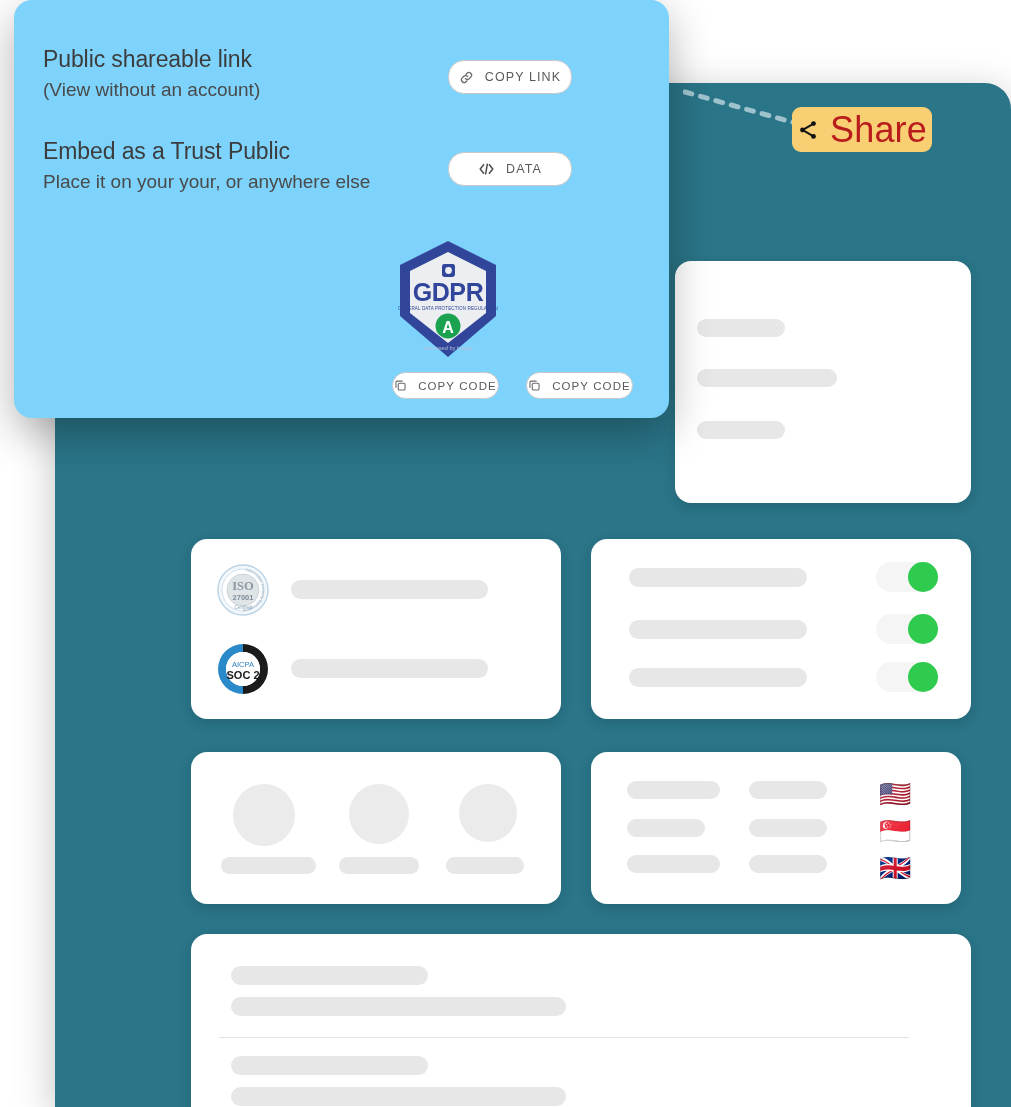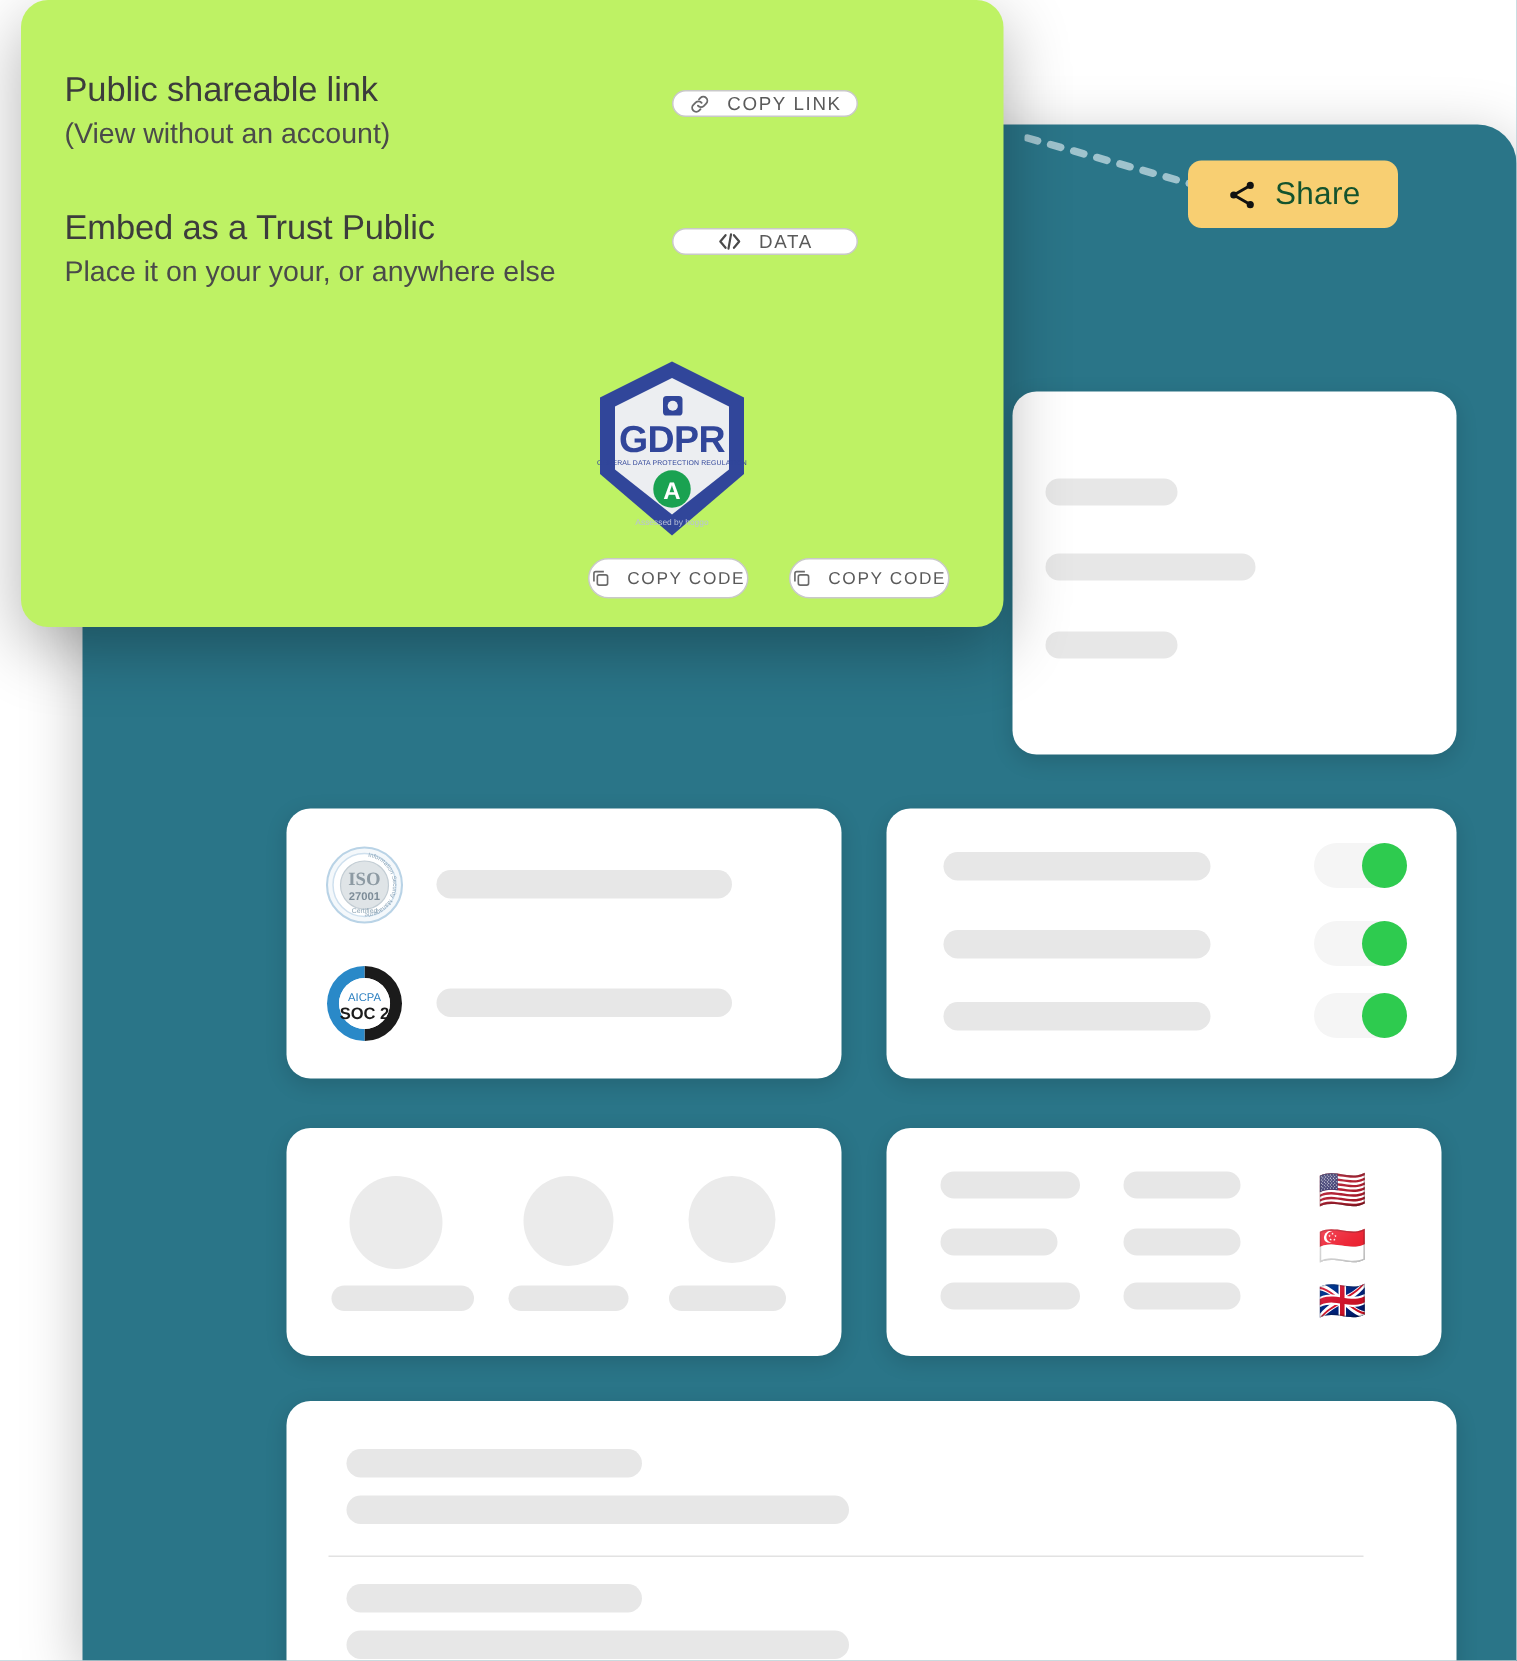--- a/index.html
+++ b/index.html
@@ -48,22 +48,22 @@
     border: none;
     border-radius: 9px;
     display: flex;
     align-items: center;
     justify-content: center;
     gap: 11px;
     cursor: pointer;
     padding: 0;
   }
   #share-button .share-label {
-    font-size: 21px;
-    color: #14532d;
+    font-size: 36px;
+    color: #b91c1c;
     font-family: "Liberation Sans", sans-serif;
     letter-spacing: .2px;
   }
 
   
   .card {
     position: absolute;
     background: #ffffff;
     border-radius: 16px;
     box-shadow: 0 4px 14px rgba(0,0,0,.14);
@@ -117,42 +117,42 @@
     font-family: "DejaVu Sans", sans-serif;
   }
 
   
   #share-panel {
     position: absolute;
     left: 14px;
     top: 0px;
     width: 655px;
     height: 418px;
-    background: #bef264;
+    background: #7dd3fc;
     border-radius: 18px;
     box-shadow: 0 14px 44px rgba(0,0,0,.30);
     overflow: hidden;
   }
   .row-title {
     font-size: 23px;
     color: #3c3c3c;
     font-family: "Liberation Sans", sans-serif;
     font-weight: 400;
     letter-spacing: -.1px;
   }
   .row-sub {
     font-size: 19px;
     color: #4a4a4a;
     font-family: "Liberation Sans", sans-serif;
     margin-top: 6px;
   }
 
   .pill {
     position: absolute;
-    height: 18px;
+    height: 34px;
     border: 1px solid #c9c9c9;
     border-radius: 16px;
     background: #fff;
     display: flex;
     align-items: center;
     justify-content: center;
     gap: 11px;
     cursor: pointer;
     padding: 0 14px;
     box-sizing: border-box;

